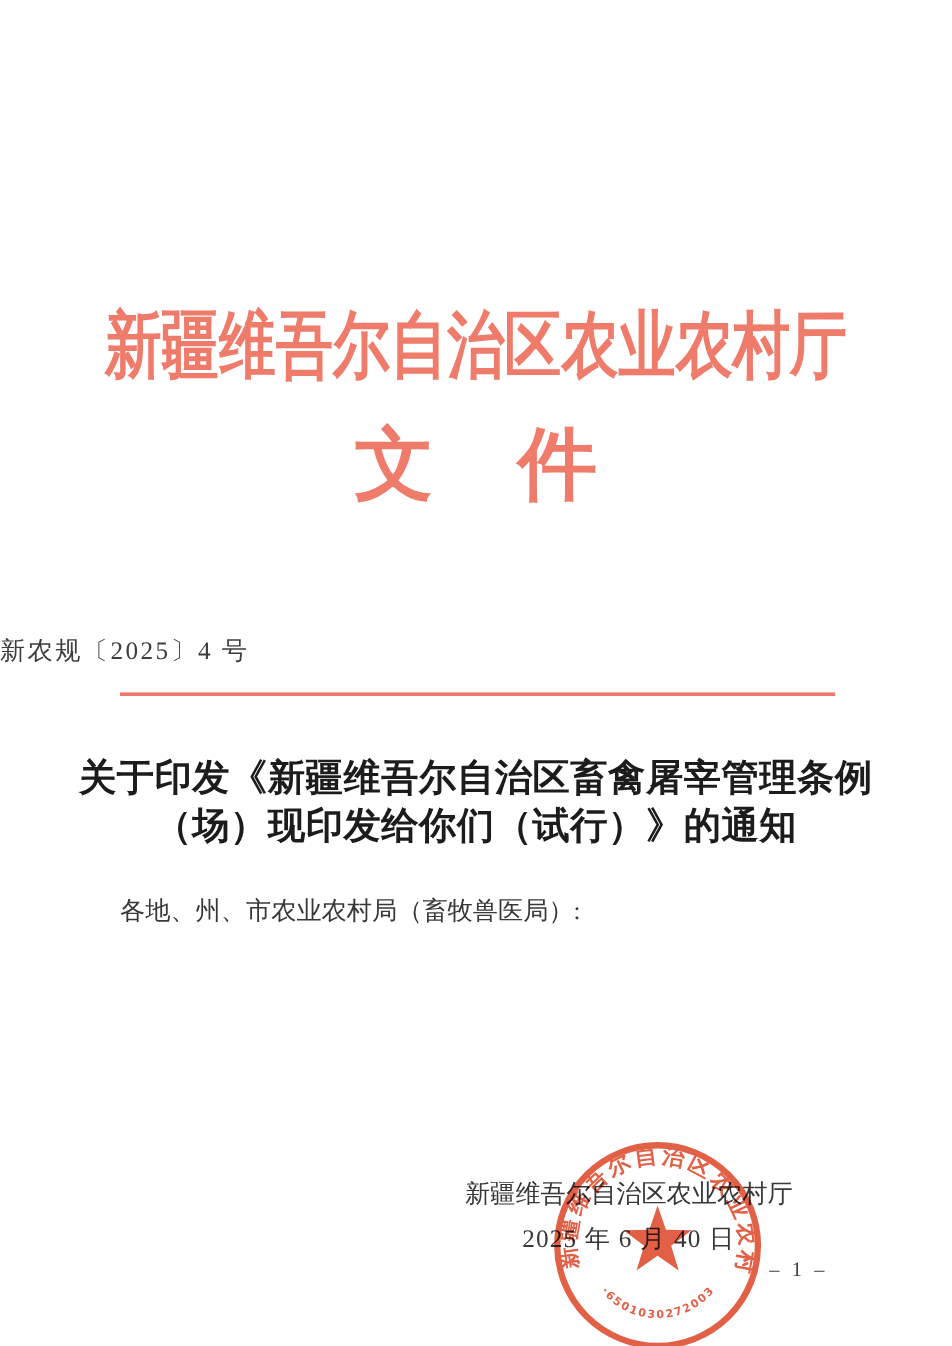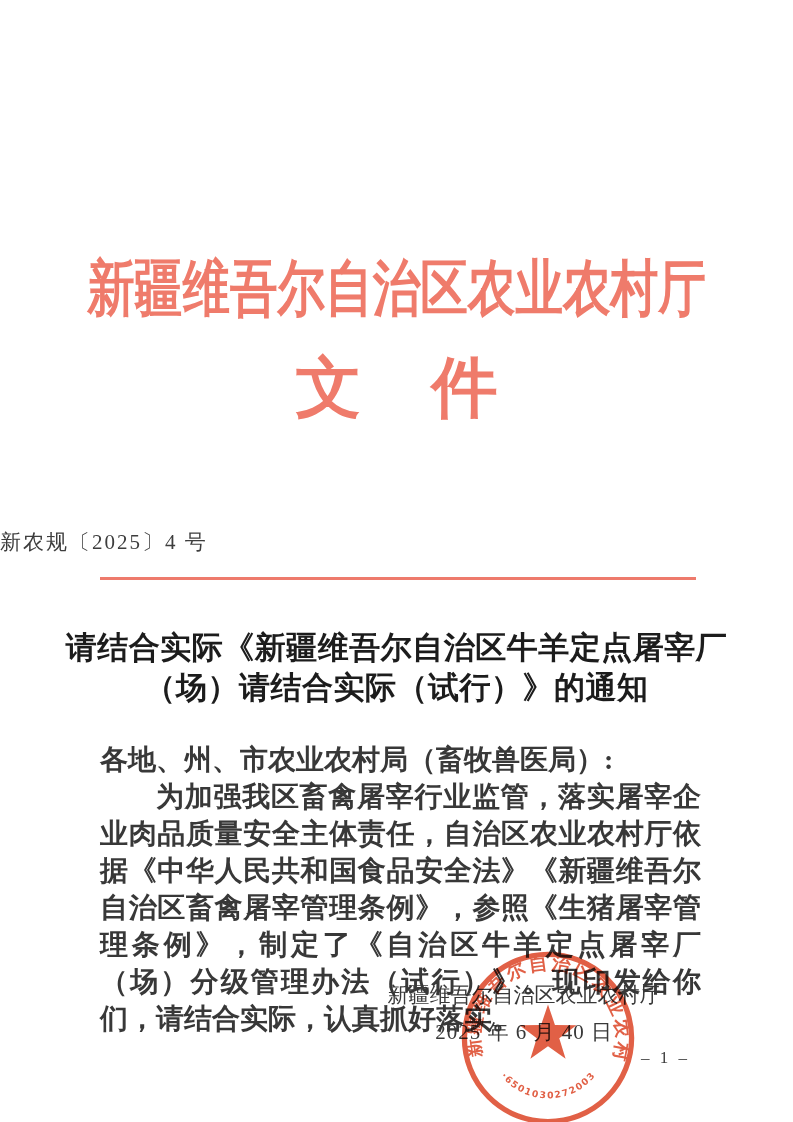--- a/index.html
+++ b/index.html
@@ -72,25 +72,24 @@
     font-weight: bold;
     color: #1c1c1c;
     line-height: 40px;
     letter-spacing: 0.5px;
   }
   .body-block {
     position: absolute;
     top: 741px;
     left: 100px;
     width: 601px;
-    font-size: 28px;
+    font-size: 21px;
     line-height: 37px;
     color: #383838;
     text-align: justify;
-    font-weight: bold;
   }
   .body-paragraph {
     text-indent: 2em;
   }
   .signature-block {
     position: absolute;
     top: 977px;
     left: 374px;
     width: 300px;
     text-align: center;
@@ -141,27 +140,26 @@
   <div class="doc-word">
     <span>文</span>
     <span>件</span>
   </div>
 
   <div class="doc-number">新农规〔2025〕4 号</div>
 
   <div class="red-divider"></div>
 
   <div class="doc-title">
-    <div>请结合实际《新疆维吾尔自治区牛羊定点屠宰厂</div>
-    <div>（场）请结合实际（试行）》的通知</div>
+    <div>关于印发《新疆维吾尔自治区畜禽屠宰管理条例</div>
+    <div>（场）现印发给你们（试行）》的通知</div>
   </div>
 
   <div class="body-block">
     <div class="body-salutation">各地、州、市农业农村局（畜牧兽医局）:</div>
-    <div class="body-paragraph">为加强我区畜禽屠宰行业监管，落实屠宰企业肉品质量安全主体责任，自治区农业农村厅依据《中华人民共和国食品安全法》《新疆维吾尔自治区畜禽屠宰管理条例》，参照《生猪屠宰管理条例》，制定了《自治区牛羊定点屠宰厂（场）分级管理办法（试行）》。现印发给你们，请结合实际，认真抓好落实。</div>
   </div>
 
   <div class="signature-block">
     <div class="signature-agency">新疆维吾尔自治区农业农村厅</div>
     <div class="signature-date">2025 年 6 月 40 日</div>
   </div>
 
   <div class="seal">
     <svg viewBox="0 0 200 200" xmlns="http://www.w3.org/2000/svg">
       <defs>

